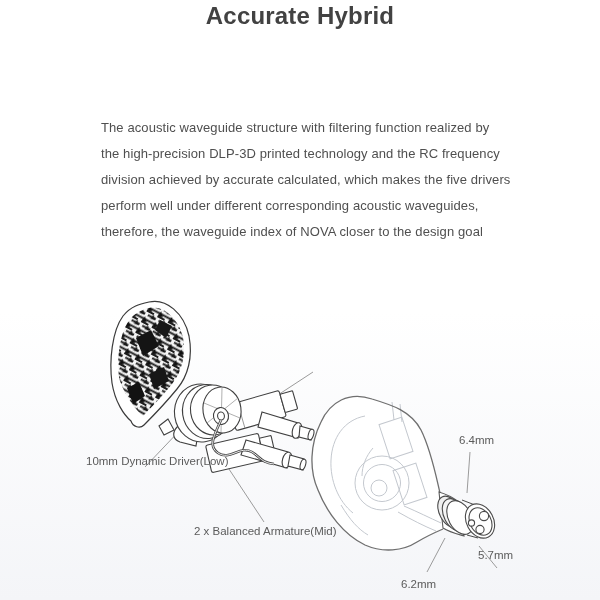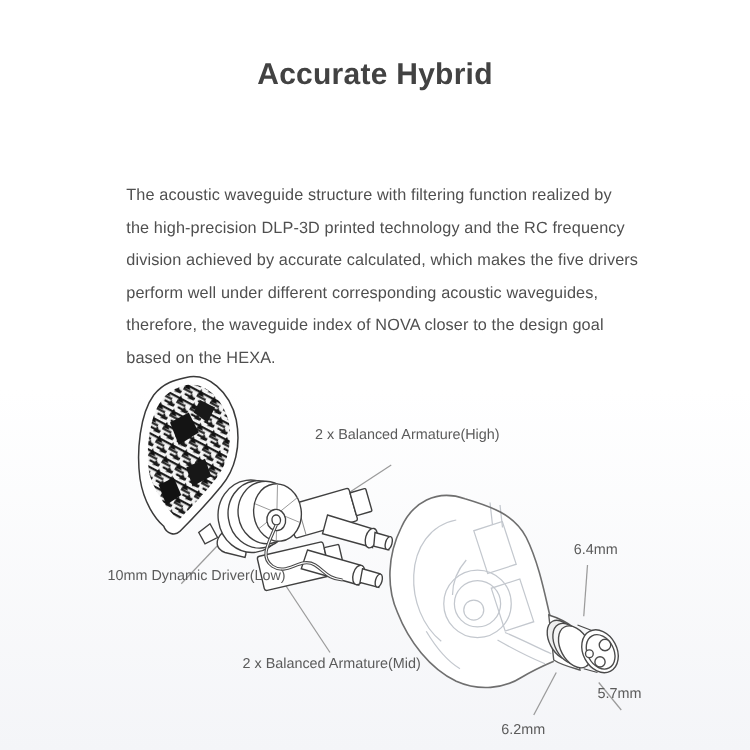--- a/index.html
+++ b/index.html
@@ -3,25 +3,25 @@
 <meta charset="utf-8">
 <style>
   html,body{margin:0;padding:0;background:#fff;}
   .page{
     position:relative;width:600px;height:600px;overflow:hidden;
     background:linear-gradient(180deg,#ffffff 0%,#ffffff 52%,#f4f5f8 100%);
     font-family:"Liberation Sans",sans-serif;
   }
   .title{
     position:absolute;top:1px;left:0;width:600px;text-align:center;
-    font-size:24px;line-height:29px;font-weight:bold;color:#424242;letter-spacing:.2px;margin-top:44px;
+    font-size:24px;line-height:29px;font-weight:bold;color:#424242;letter-spacing:.2px;
   }
   .desc{
     position:absolute;top:115px;left:101px;width:430px;
-    font-size:13px;line-height:26px;color:#4f4f4f;letter-spacing:.1px;margin-top:28px;
+    font-size:13px;line-height:26px;color:#4f4f4f;letter-spacing:.1px;
   }
   .desc .line{white-space:nowrap;}
   .art{position:absolute;left:0;top:280px;width:600px;height:320px;}
   .lbl{
     position:absolute;font-size:11.5px;line-height:15px;color:#5b5b5b;white-space:nowrap;
   }
   .lbl-high{left:252px;top:341px;}
   .lbl-low{left:86px;top:454px;}
   .lbl-mid{left:194px;top:524px;}
   .lbl-64{left:459px;top:433px;}
@@ -36,21 +36,20 @@
   <div class="title">
     <div>Accurate Hybrid</div>
   </div>
 
   <div class="desc">
     <div class="line">The acoustic waveguide structure with filtering function realized by</div>
     <div class="line">the high-precision DLP-3D printed technology and the RC frequency</div>
     <div class="line">division achieved by accurate calculated, which makes the five drivers</div>
     <div class="line">perform well under different corresponding acoustic waveguides,</div>
     <div class="line">therefore, the waveguide index of NOVA closer to the design goal</div>
-    <div class="line">based on the HEXA.</div>
   </div>
 
   <svg class="art" viewBox="0 0 600 320">
     <defs>
       <pattern id="foil" width="12" height="12" patternUnits="userSpaceOnUse" patternTransform="rotate(28)">
         <rect width="12" height="12" fill="#f5f5f5"></rect>
         <path d="M0,2.5 H12 M0,6 H8 M3,9.5 H12" stroke="#1d1d1d" stroke-width="1.8" fill="none"></path>
         <path d="M1,0 L5.5,4.5 L0,5.5 Z" fill="#111"></path>
         <path d="M8,6.5 L12,11 L6.5,11.5 Z" fill="#191919"></path>
       </pattern>
@@ -141,20 +140,19 @@
       <ellipse cx="460" cy="237.5" rx="11.5" ry="18" transform="rotate(-28 460 237.5)" fill="#ffffff"></ellipse>
       <path d="M462,220 L475,225 M467,255 L478,258" stroke-width="1"></path>
       <ellipse cx="480" cy="241" rx="13.5" ry="18" transform="rotate(-28 480 241)"></ellipse>
       <ellipse cx="480.5" cy="241.5" rx="10.5" ry="14.5" transform="rotate(-28 480.5 241.5)"></ellipse>
       <circle cx="484" cy="236" r="4.6"></circle>
       <circle cx="480" cy="249.5" r="4.1"></circle>
       <circle cx="471.5" cy="243" r="3.1"></circle>
     </g>
   </svg>
 
-  <div class="lbl lbl-high">2 x Balanced Armature(High)</div>
   <div class="lbl lbl-low">10mm Dynamic Driver(Low)</div>
   <div class="lbl lbl-mid">2 x Balanced Armature(Mid)</div>
   <div class="lbl lbl-64">6.4mm</div>
   <div class="lbl lbl-62">6.2mm</div>
   <div class="lbl lbl-57">5.7mm</div>
 
 </div>
 
 </body></html>

